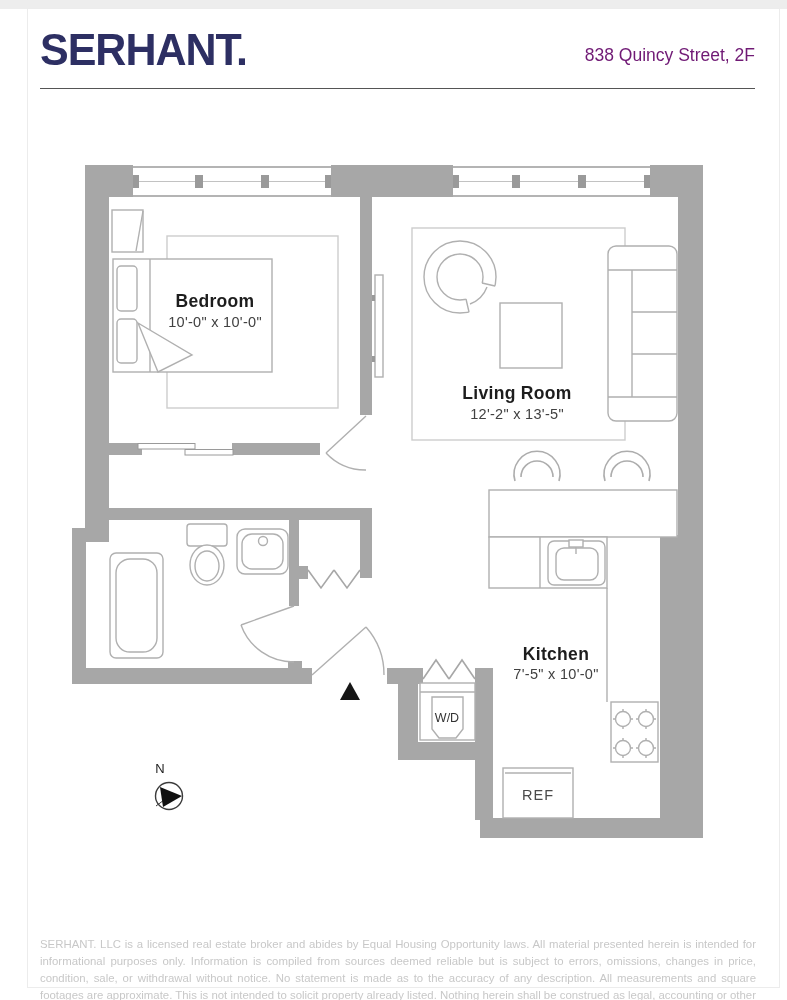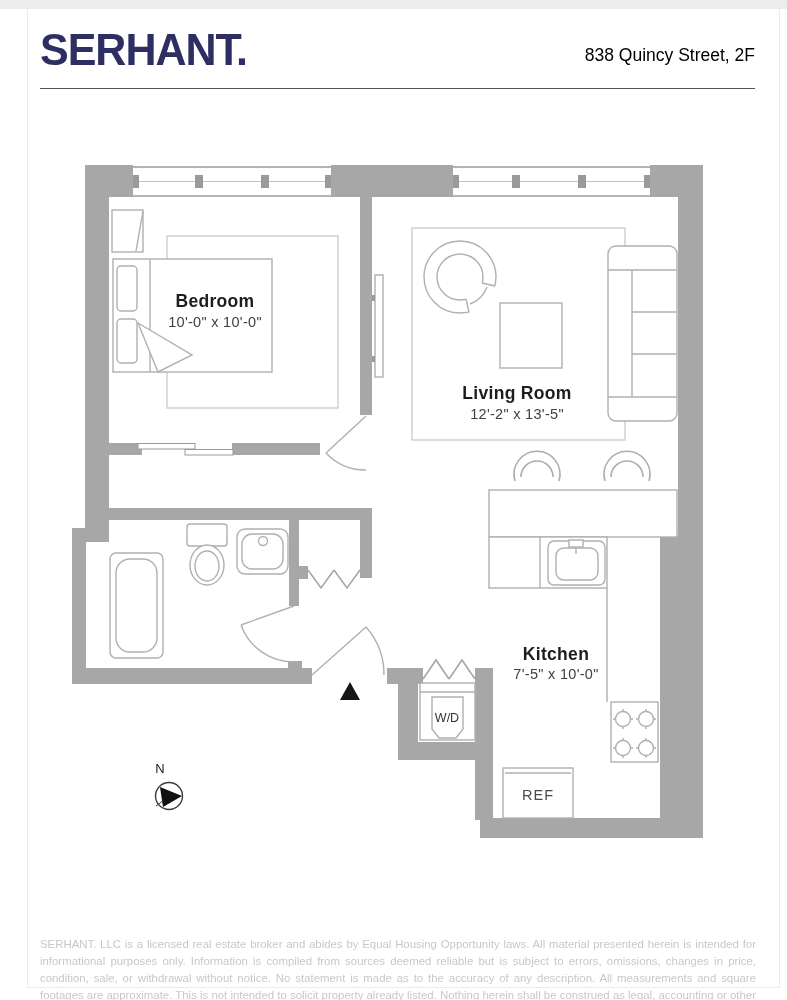--- a/index.html
+++ b/index.html
@@ -9,21 +9,21 @@
   }
   .page-frame{position:absolute;left:27px;top:8px;width:751px;height:978px;
     border:1px solid #ececec;pointer-events:none;}
   .top-strip{position:absolute;left:0;top:0;width:787px;height:9px;background:#ededed;}
   .logo{
     position:absolute;left:40px;top:24px;
     font-size:43px;font-weight:800;letter-spacing:-1px;color:#2d2f63;
     transform:scaleY(1.05);transform-origin:left top;
   }
   .address{
-    position:absolute;right:32px;top:45px;font-size:17.5px;color:#000000;
+    position:absolute;right:32px;top:45px;font-size:17.5px;color:#701a75;
   }
   .header-divider{position:absolute;left:40px;top:88px;width:715px;height:1px;background:#555;}
   .footer-text{
     position:absolute;left:40px;top:936px;width:716px;
     font-size:11.4px;line-height:1.48;color:#c8c8c8;text-align:justify;
   }
   svg{position:absolute;left:0;top:0;}
   .wall{fill:#a7a7a7;}
   .winline{stroke:#9c9c9c;stroke-width:1.5;fill:none;}
   .winmid{stroke:#c2c2c2;stroke-width:1;fill:none;}

